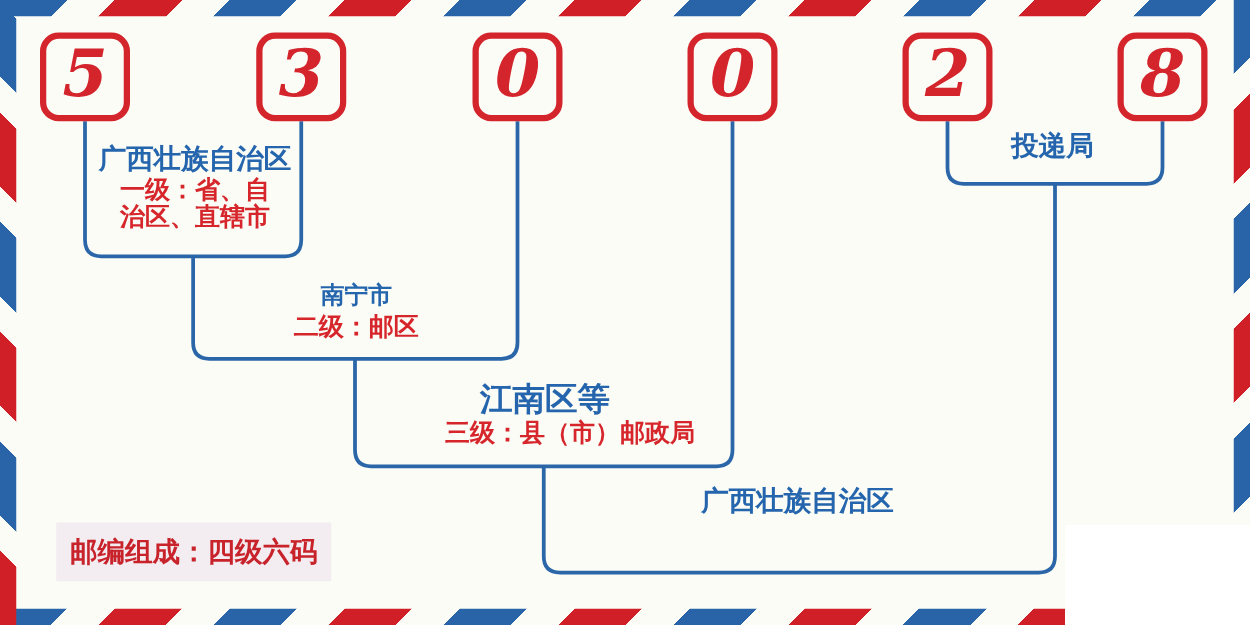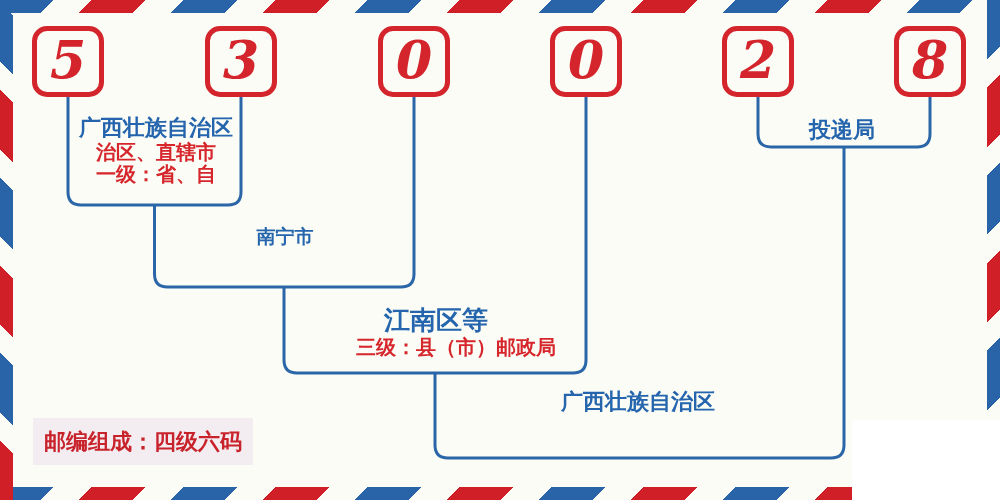--- a/index.html
+++ b/index.html
@@ -42,25 +42,25 @@
   .label-2 .desc{font-size:20px;line-height:24px;}
 
   .label-3{left:286px;top:304px;width:300px;}
   .label-3 .title{font-size:26px;line-height:32px;}
   .label-3 .desc{font-size:20px;line-height:23px;margin-left:40px;}
 
   .label-4{left:478px;top:389px;width:320px;}
   .label-4 .title{font-size:22px;line-height:24px;}
   .label-4 .desc{font-size:20px;line-height:22px;margin-top:12px;}
 
-  .label-5{left:762px;top:116px;width:160px;}
+  .label-5{left:762px;top:104px;width:160px;}
   .label-5 .title{font-size:22px;line-height:26px;}
 
   
-  .badge{position:absolute;left:33px;top:418px;width:220px;height:47px;background:#f3ecf1;
+  .badge{position:absolute;left:45px;top:418px;width:220px;height:47px;background:#f3ecf1;
     border-radius:0;display:flex;align-items:center;justify-content:center;z-index:4;}
   .badge-text{font-family:"DejaVu Serif",serif;font-weight:bold;font-size:22px;color:#c8232b;white-space:nowrap;}
 </style>
 </head>
 <body>
 
 <div class="stage">
 
   <div class="edge edge-top"></div>
   <div class="edge edge-bottom"></div>
@@ -92,26 +92,27 @@
   </div>
   <div class="digit-box" style="left:722px">
     <span class="digit">2</span>
   </div>
   <div class="digit-box" style="left:894px">
     <span class="digit">8</span>
   </div>
 
   <div class="label label-1">
     <div class="title">广西壮族自治区</div>
+    <div class="desc">一级：省、自</div>
     <div class="desc">治区、直辖市</div>
-    <div class="desc">一级：省、自</div>
   </div>
 
   <div class="label label-2">
     <div class="title">南宁市</div>
+    <div class="desc">二级：邮区</div>
   </div>
 
   <div class="label label-3">
     <div class="title">江南区等</div>
     <div class="desc">三级：县（市）邮政局</div>
   </div>
 
   <div class="label label-4">
     <div class="title">广西壮族自治区</div>
   </div>

